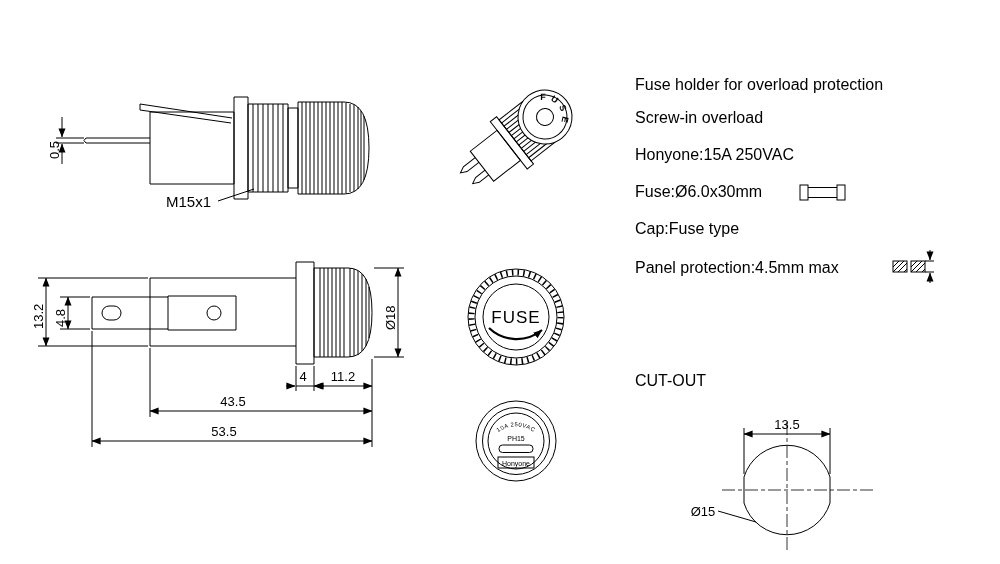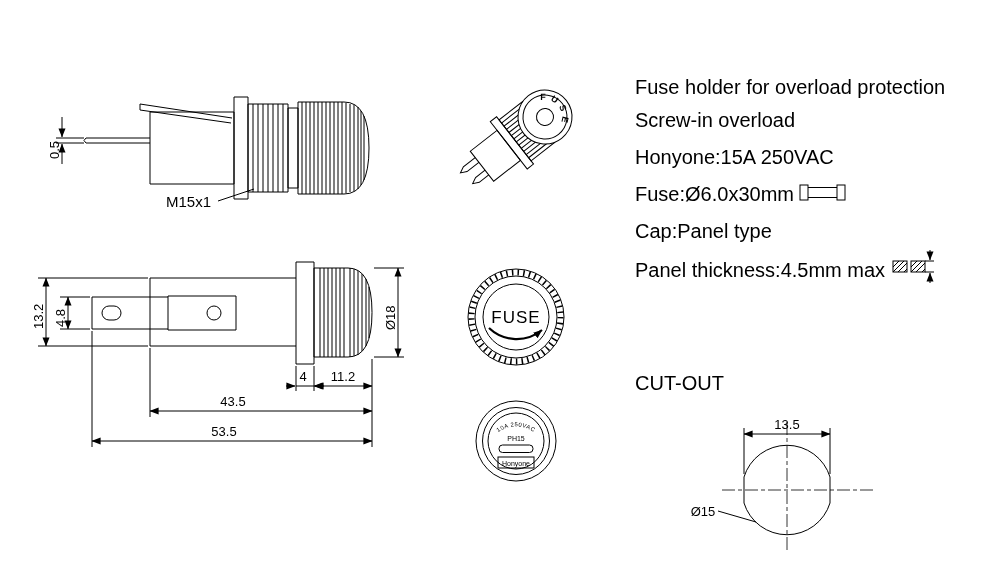--- a/index.html
+++ b/index.html
@@ -1,19 +1,19 @@
 <!DOCTYPE html>
 <html><head>
 <meta charset="utf-8">
 <style>
   html,body{margin:0;padding:0;background:#fff;}
   .canvas{position:relative;width:1000px;height:564px;background:#fff;
           font-family:"Liberation Sans",sans-serif;color:#000;overflow:hidden;}
   .drawing-layer{position:absolute;left:0;top:0;}
-  .spec{position:absolute;left:635px;font-size:20px;white-space:nowrap;}
+  .spec{position:absolute;left:635px;font-size:16px;white-space:nowrap;}
   svg .ln{stroke:#000;stroke-width:1;fill:none;}
   svg .thick{stroke-width:2.2;}
   svg .cl{stroke:#000;stroke-width:0.8;fill:none;stroke-dasharray:13 3 4 3;}
   svg .wh{fill:#fff;stroke:#000;stroke-width:1;}
   svg .ticks{stroke:#000;stroke-width:6;fill:none;stroke-dasharray:1.5 4.2;}
   svg .txt{fill:#000;stroke:none;font-family:"Liberation Sans",sans-serif;font-size:13px;}
   svg .mid{text-anchor:middle;}
 </style>
 </head>
 <body>
@@ -141,17 +141,17 @@
       <text class="txt mid" x="787" y="429">13.5</text>
       <path class="ln" d="M718,511 L756,522"></path>
       <text class="txt mid" x="703" y="516">Ø15</text>
     </g>
   </svg>
 
   <div class="spec" style="top:76px">Fuse holder for overload protection</div>
   <div class="spec" style="top:109px">Screw-in overload</div>
   <div class="spec" style="top:146px">Honyone:15A 250VAC</div>
   <div class="spec" style="top:183px">Fuse:Ø6.0x30mm</div>
-  <div class="spec" style="top:220px">Cap:Panel type</div>
-  <div class="spec" style="top:259px">Panel thickness:4.5mm max</div>
+  <div class="spec" style="top:220px">Cap:Fuse type</div>
+  <div class="spec" style="top:259px">Panel protection:4.5mm max</div>
   <div class="spec" style="top:372px">CUT-OUT</div>
 
 </div>
 
 </body></html>

